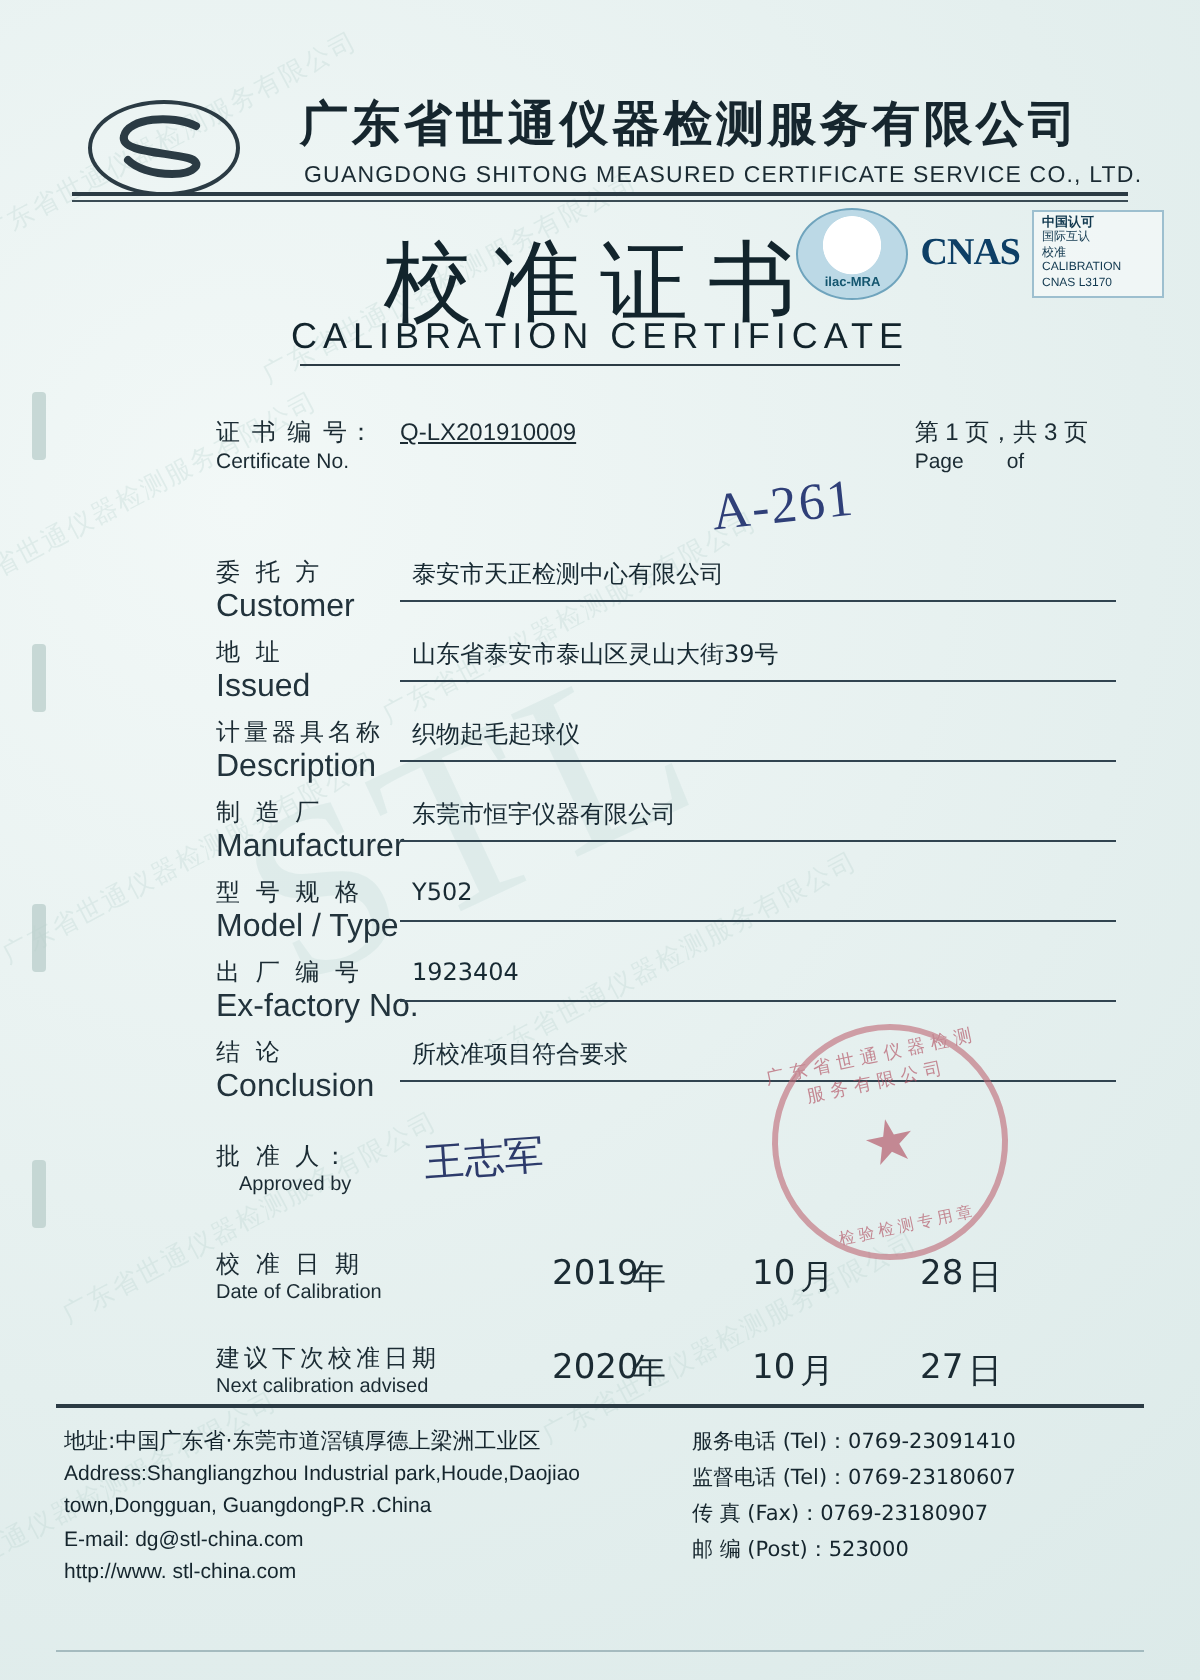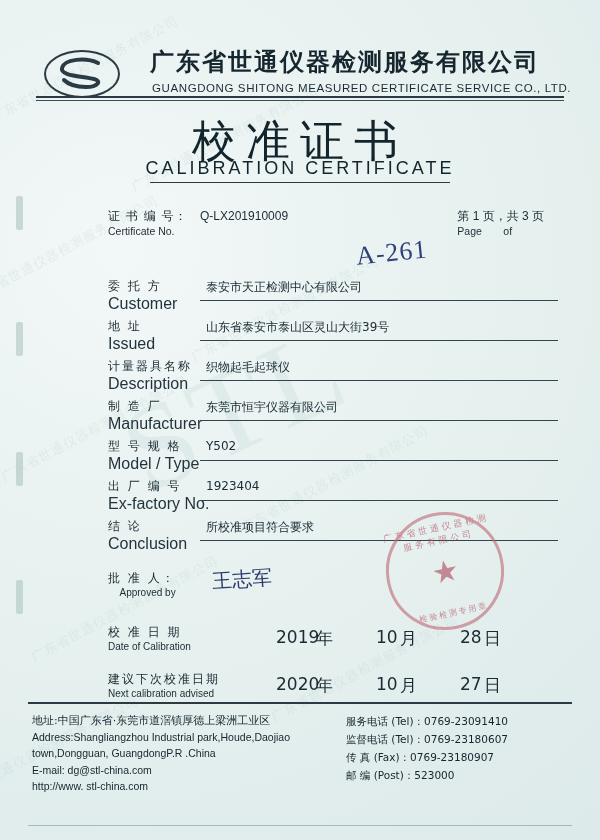--- a/index.html
+++ b/index.html
@@ -103,21 +103,21 @@
     font-size:6px;line-height:1.25;color:#11384f;width:56px;
   }
   .cnasbox b{font-size:6.5px;}
 
   
   .certno{
     position:absolute;left:108px;top:208px;font-size:12px;line-height:1.35;
   }
   .certno .cn{font-family:"DejaVu Sans", sans-serif;letter-spacing:1px;}
   .certno .en{font-size:10.5px;}
-  .certno .val{position:absolute;left:92px;top:0;white-space:nowrap;}
+  .certno .val{position:absolute;left:92px;top:0;white-space:nowrap;text-decoration:underline;}
   .pageno{
     position:absolute;right:56px;top:208px;font-size:12px;line-height:1.35;text-align:left;
   }
   .pageno .en{font-size:10.5px;}
 
   .handwrite{
     position:absolute;left:356px;top:238px;
     font-family:"Liberation Serif", serif;
     font-size:26px;color:#2f3f78;
     transform:rotate(-6deg);
@@ -209,20 +209,29 @@
     <div class="cn-title">广东省世通仪器检测服务有限公司</div>
     <div class="en-title">GUANGDONG SHITONG MEASURED CERTIFICATE SERVICE CO., LTD.</div>
   </div>
   <div class="rule"></div>
   <div class="rule thin"></div>
 
   <div class="cert-cn">校准证书</div>
   <div class="cert-en">CALIBRATION CERTIFICATE</div>
   <div class="underline-title"></div>
 
+  <div class="marks">
+    <div class="ilac">ilac-MRA</div>
+    <div>
+      <div class="cnas">CNAS</div>
+    </div>
+    <div class="cnasbox">
+      <b>中国认可</b><br>国际互认<br>校准<br>CALIBRATION<br>CNAS L3170
+    </div>
+  </div>
 
   <div class="certno">
     <div class="cn">证 书 编 号：</div>
     <div class="en">Certificate No.</div>
     <div class="val">Q-LX201910009</div>
   </div>
   <div class="pageno">
     <div>第 1 页，共 3 页</div>
     <div class="en">Page</div>
     <div class="en" style="margin-top:-14px;margin-left:46px;">of</div>

